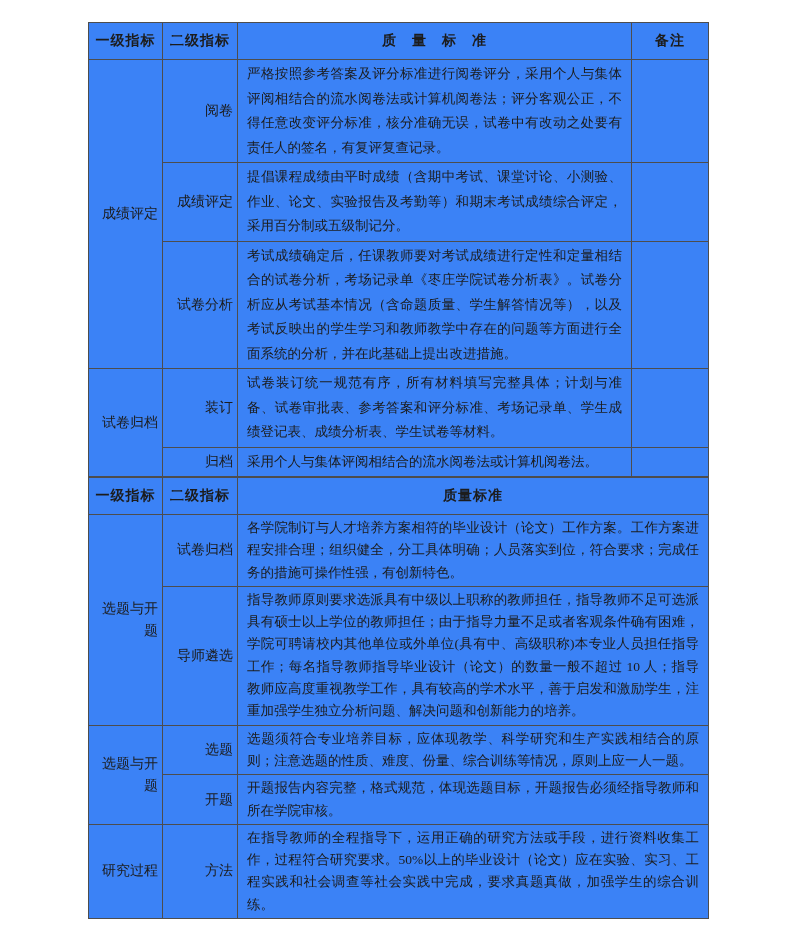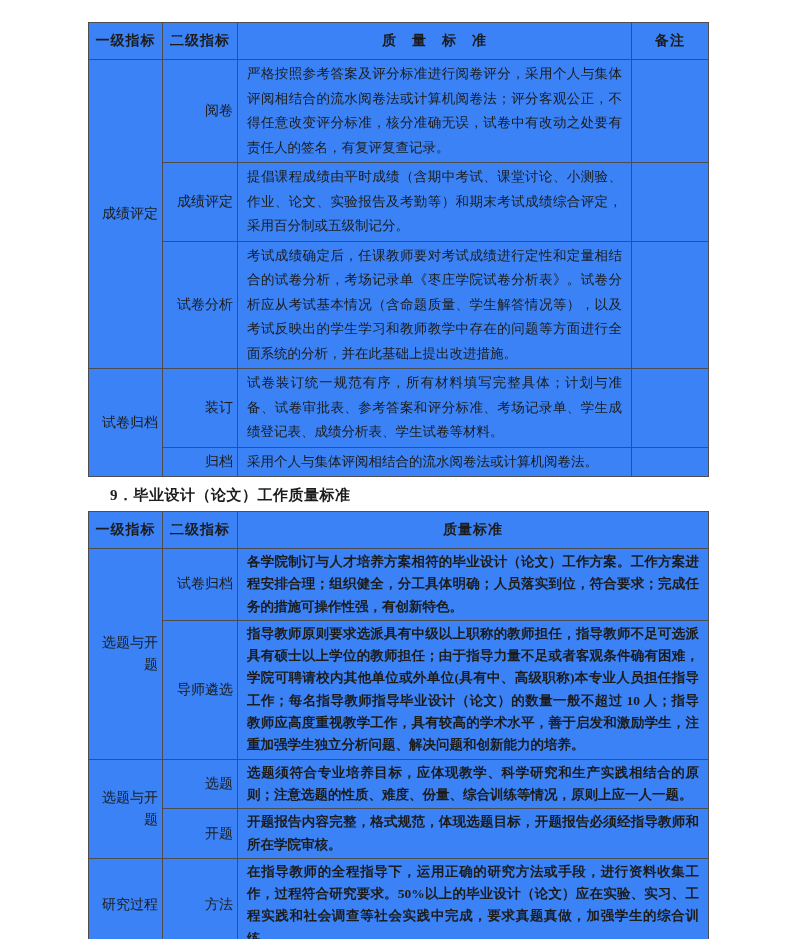--- a/index.html
+++ b/index.html
@@ -47,21 +47,21 @@
   }
   td.std {
     font-size: 13.5px;
     text-align: justify;
     padding: 2px 9px;
   }
   td.remark {
     padding: 2px 4px;
   }
   table.t1 td.std { line-height: 24.5px; }
-  table.t2 td.std { line-height: 22.3px; font-weight: bold; }
+  table.t2 td.std { line-height: 22.3px; }
   .section-heading {
     width: 620px;
     font-size: 15px;
     font-weight: bold;
     line-height: 20px;
     padding: 8px 0 6px 22px;
     box-sizing: border-box;
     letter-spacing: 0.5px;
   }
 </style>
@@ -109,21 +109,20 @@
           <td class="remark"></td>
         </tr>
         <tr>
           <td class="lv2">归档</td>
           <td class="std">采用个人与集体评阅相结合的流水阅卷法或计算机阅卷法。</td>
           <td class="remark"></td>
         </tr>
       </tbody>
   </table>
 
-  <div class="section-heading">9．毕业设计（论文）工作质量标准</div>
 
   <table class="doc-table t2">
     <colgroup>
       <col style="width:74px">
       <col style="width:75px">
       <col style="width:471px">
     </colgroup>
     <thead>
       <tr>
           <th>一级指标</th>

